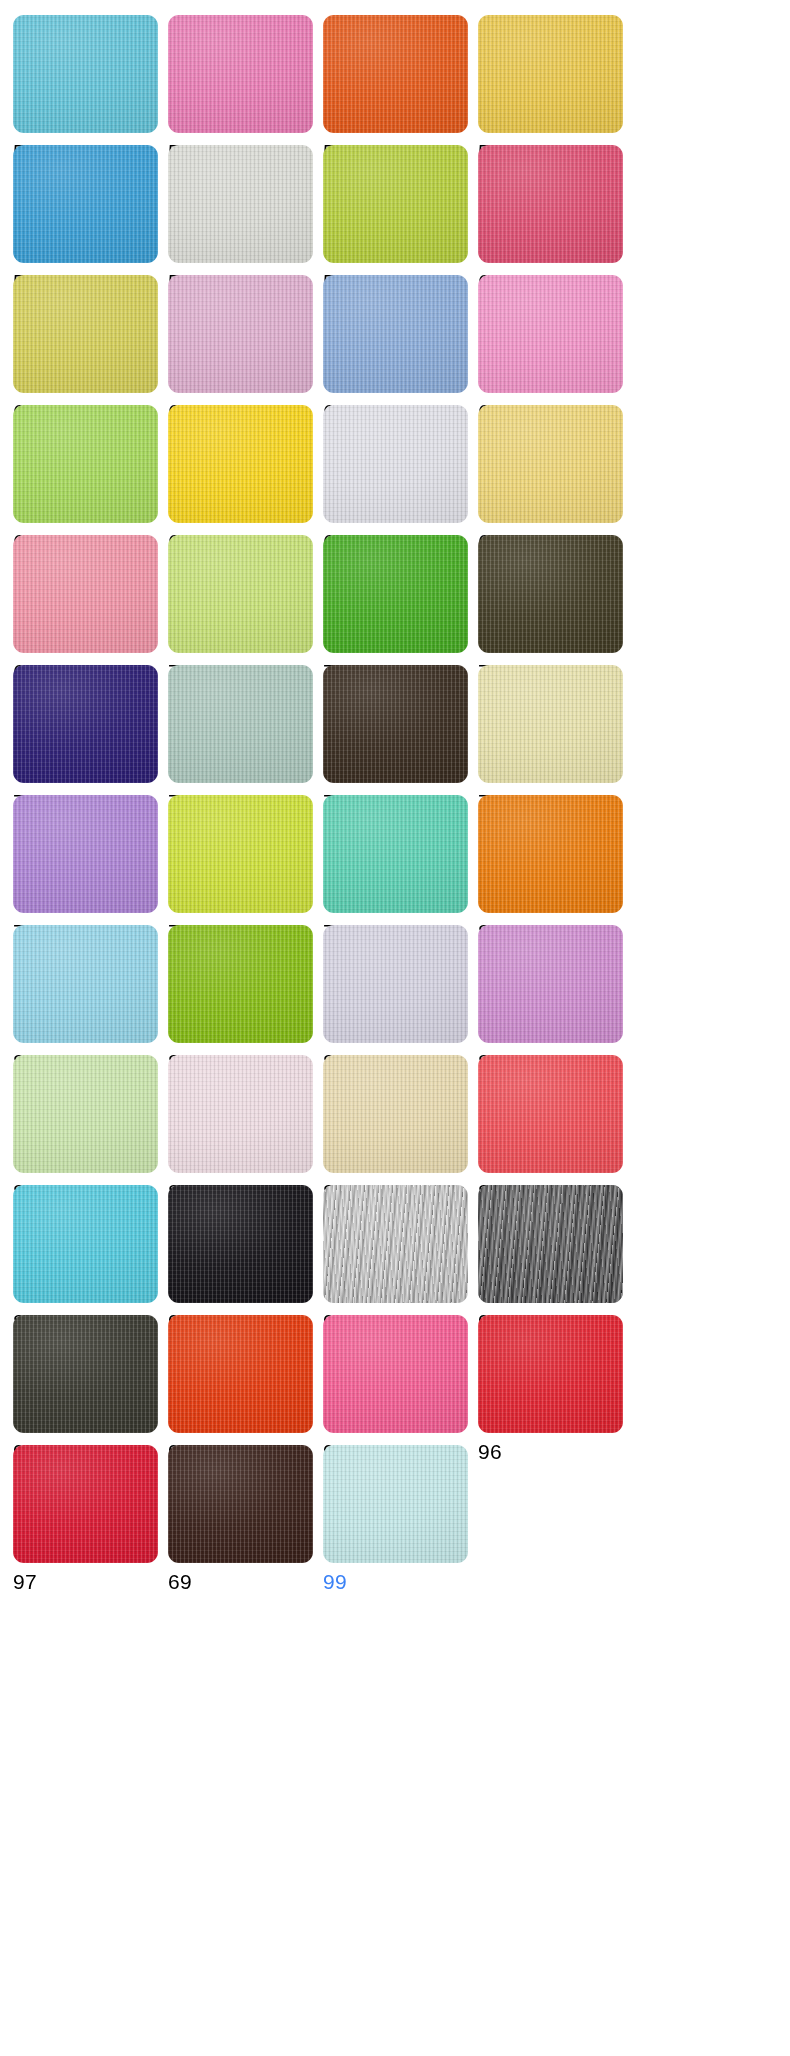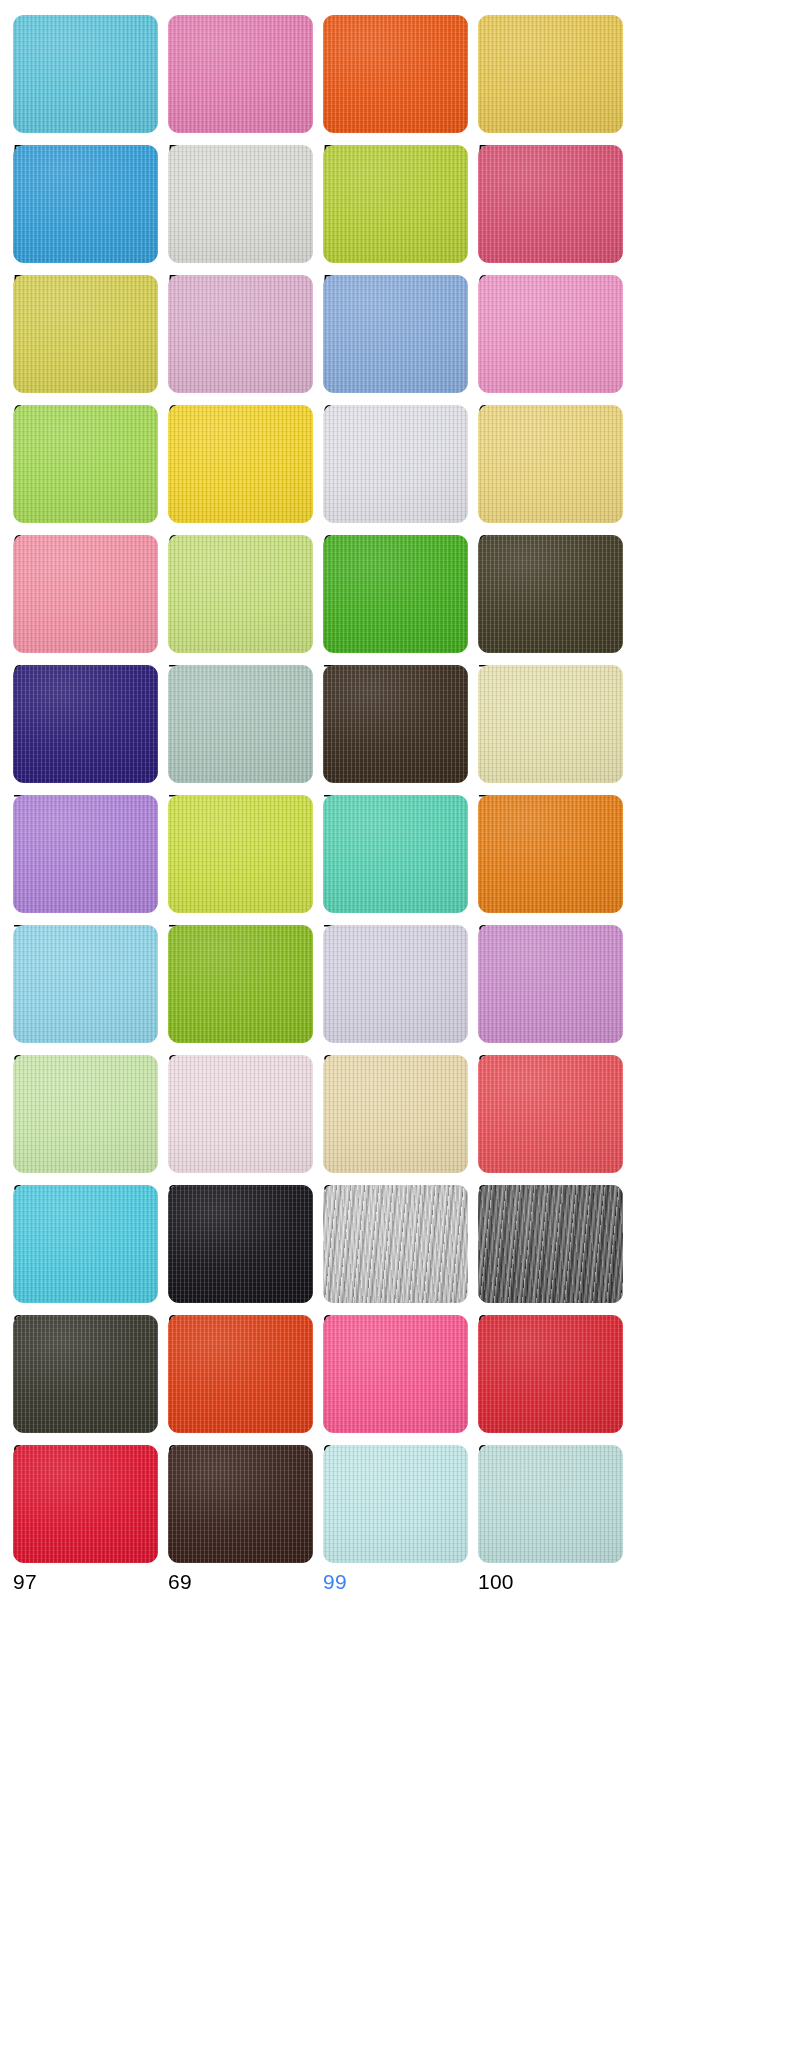--- a/index.html
+++ b/index.html
@@ -289,17 +289,13 @@
       <div class="swatch-label" style="top: 122px; color: rgb(0, 0, 0);">97</div>
     </div>
     <div class="swatch-cell" style="left: 168px; top: 1445px;">
       <div class="swatch-chip" style="background-color: rgb(58, 33, 26); width: 145px; height: 118px; border-radius: 11px;"></div>
       <div class="swatch-label" style="top: 122px; color: rgb(0, 0, 0);">69</div>
     </div>
     <div class="swatch-cell" style="left: 323px; top: 1445px;">
       <div class="swatch-chip" style="background-color: rgb(194, 230, 230); width: 145px; height: 118px; border-radius: 11px;"></div>
       <div class="swatch-label" style="top: 122px; color: #3b82f6;">99</div>
     </div>
-    <div class="swatch-cell" style="left: 478px; top: 1445px;">
-      <div class="swatch-chip" style="background-color: rgb(185, 220, 217); width: 145px; height: 118px; border-radius: 11px;"></div>
-      <div class="swatch-label" style="top: 122px; color: rgb(0, 0, 0);">100</div>
-    </div>
   </div>
 
 </body></html>

